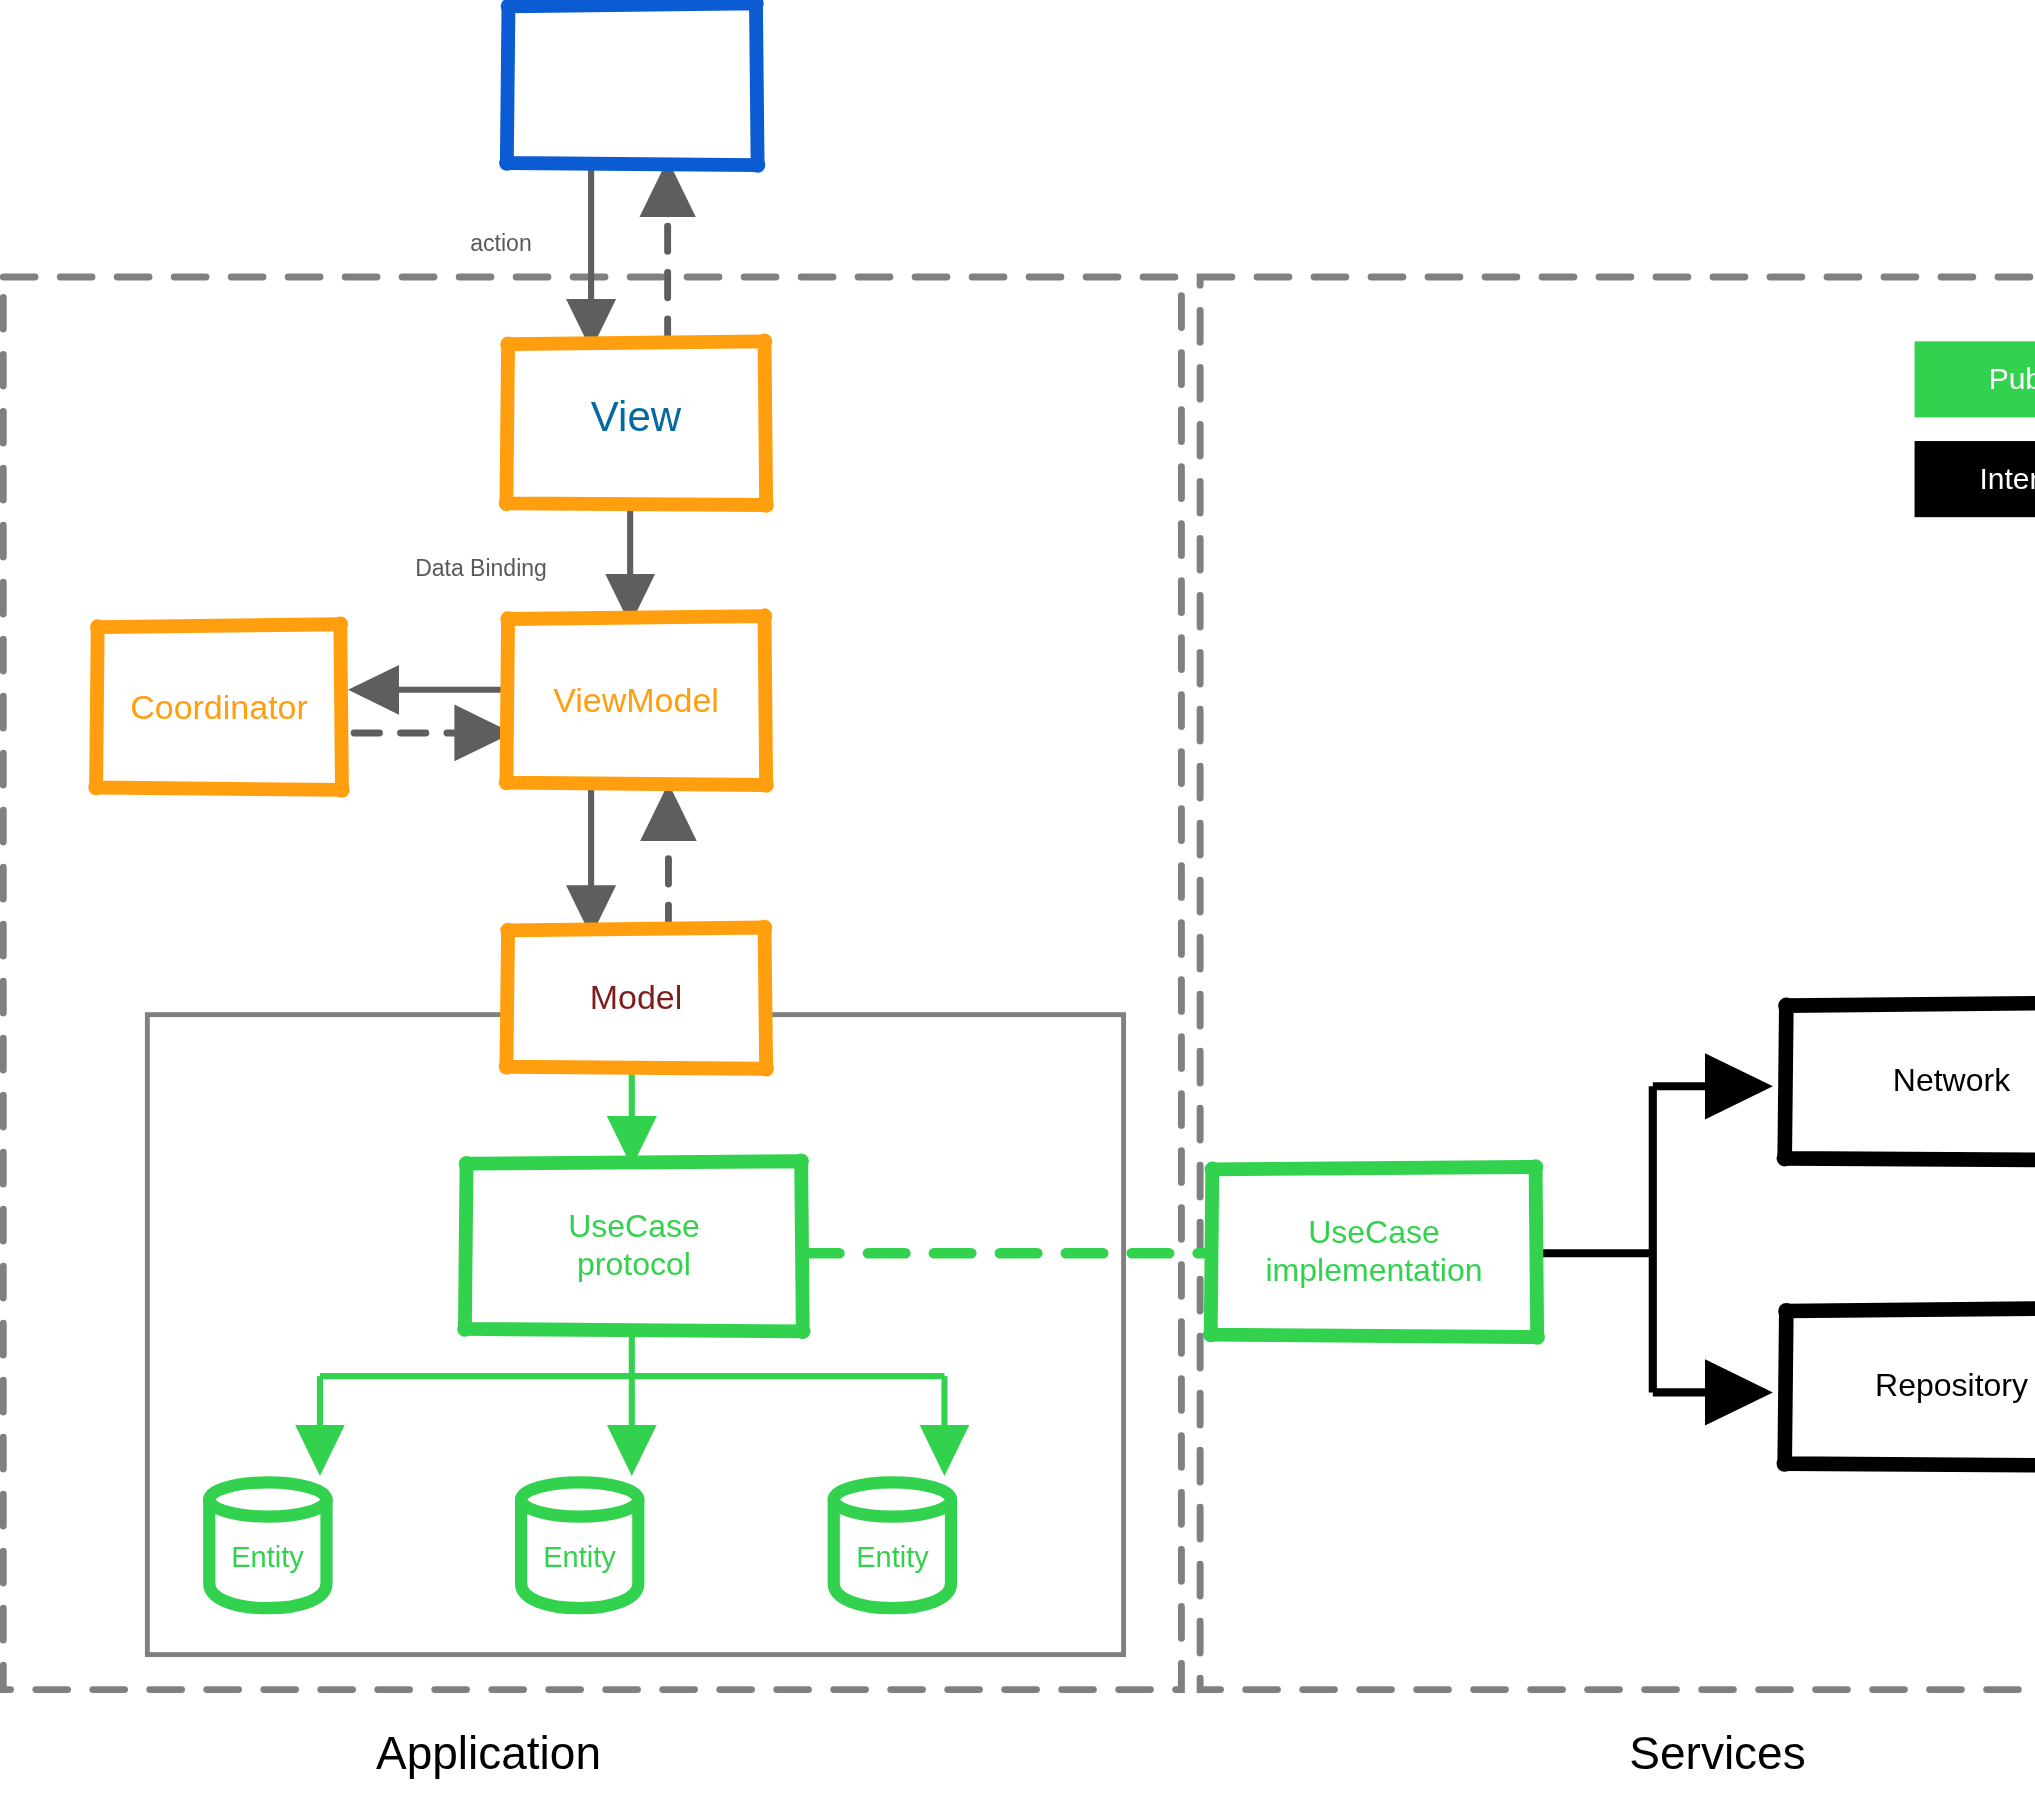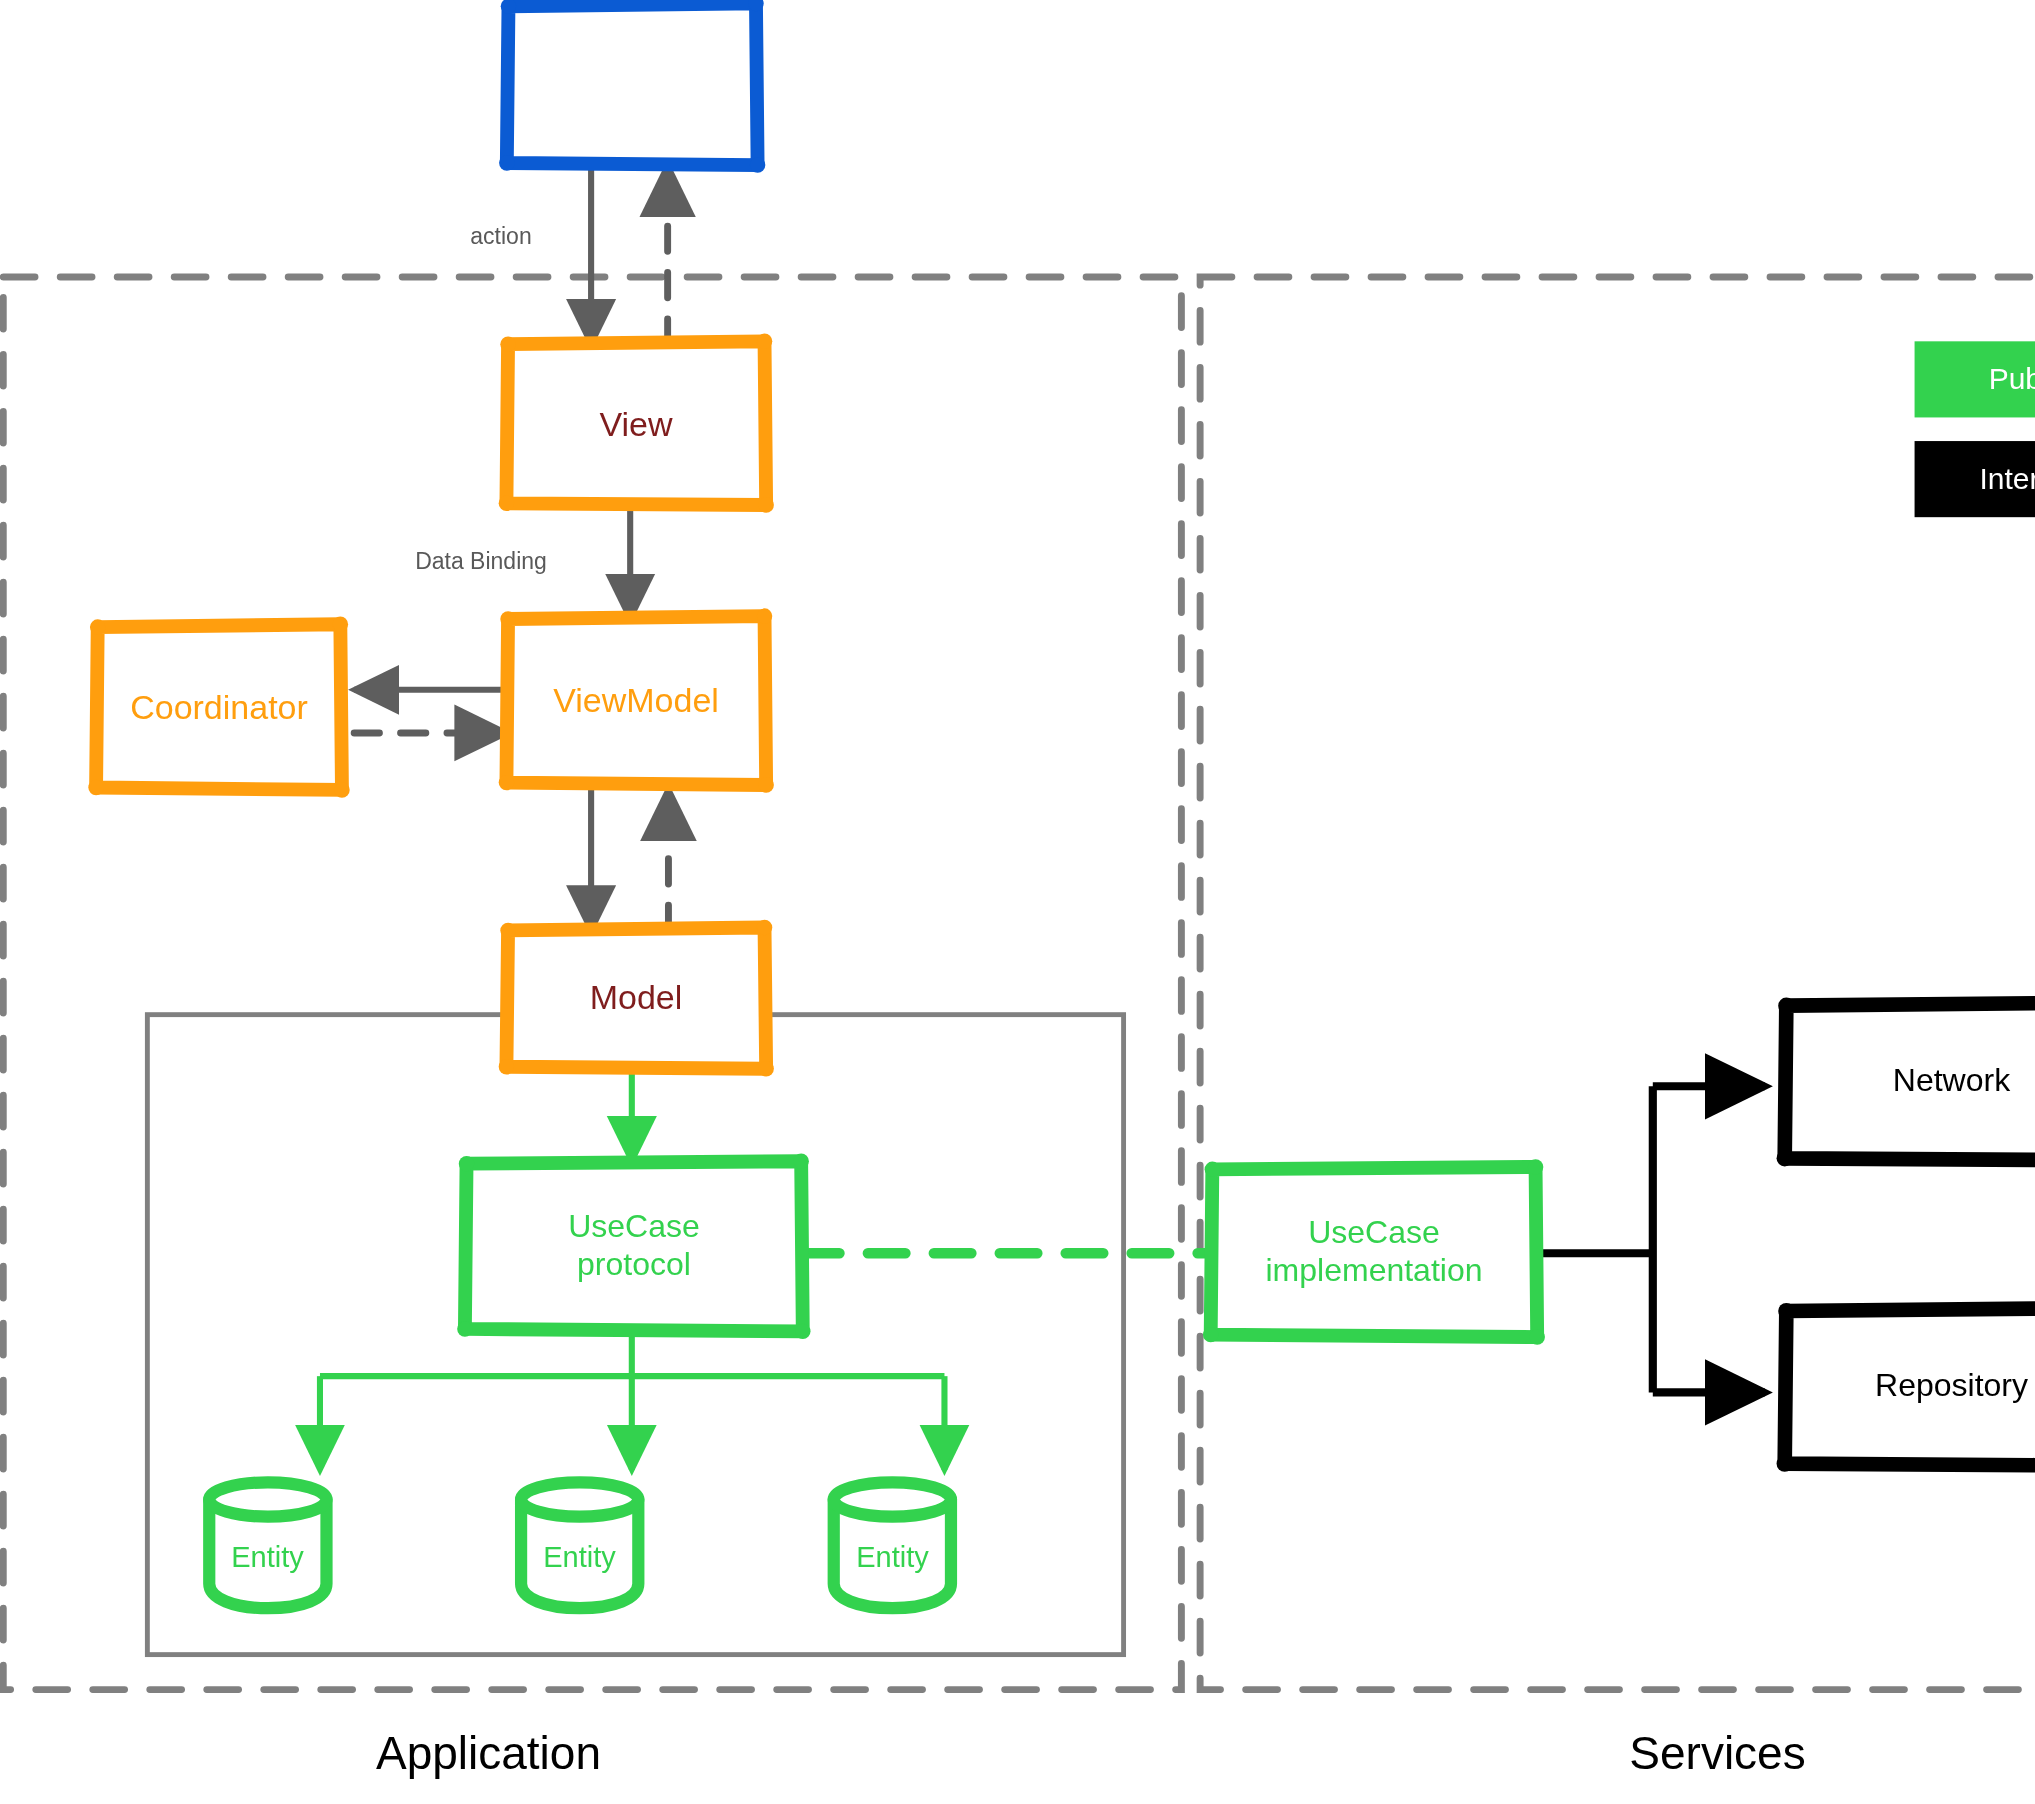--- a/index.html
+++ b/index.html
@@ -8,20 +8,21 @@
   #stage svg{position:absolute;left:0;top:0;width:2651px;height:1805px;}
   .nodelabel{
     position:absolute;display:flex;align-items:center;justify-content:center;
     text-align:center;line-height:1.18;pointer-events:none;
     font-family:"Liberation Sans",sans-serif;font-weight:400;
   }
   .edgelabel{
     position:absolute;display:flex;align-items:center;justify-content:center;
     text-align:center;color:#595959;font-family:"Liberation Sans",sans-serif;
     font-size:23px;
+    margin-top:7px;
   }
   .zonelabel{
     position:absolute;display:flex;align-items:center;justify-content:center;
     text-align:center;color:#000;font-family:Liberation Sans, sans-serif;
     font-size:46px;
   }
   .legendlabel{
     position:absolute;display:flex;align-items:center;justify-content:center;
     text-align:center;color:#fff;font-family:"Liberation Sans",sans-serif;
     font-size:30px;
@@ -218,21 +219,21 @@
 
     <g>
       <rect x="4703" y="838" width="568" height="187" fill="#33D24E"></rect>
     </g>
     <g>
       <rect x="4703" y="1083" width="568" height="187" fill="#000000"></rect>
     </g>
   </svg>
 
 
-  <div class="nodelabel" style="left:506px;top:344px;width:260px;height:161px;color:#7f1d1d;font-size:34px;">View</div>
+  <div class="nodelabel" style="left:506px;top:336px;width:260px;height:161px;color:#0369a1;font-size:42px;">View</div>
 
   <div class="nodelabel" style="left:506px;top:616px;width:260px;height:169px;color:#FF9E0E;font-size:34px;">ViewModel</div>
 
   <div class="nodelabel" style="left:96px;top:624px;width:246px;height:166px;color:#FF9E0E;font-size:34px;">Coordinator</div>
 
   <div class="nodelabel" style="left:506px;top:927px;width:260px;height:141px;color:#7f1d1d;font-size:34px;">Model</div>
 
   <div class="nodelabel" style="left:465px;top:1161px;width:338px;height:170px;color:#33D24E;font-size:32px;white-space:pre-line;">UseCase
 protocol</div>
 

